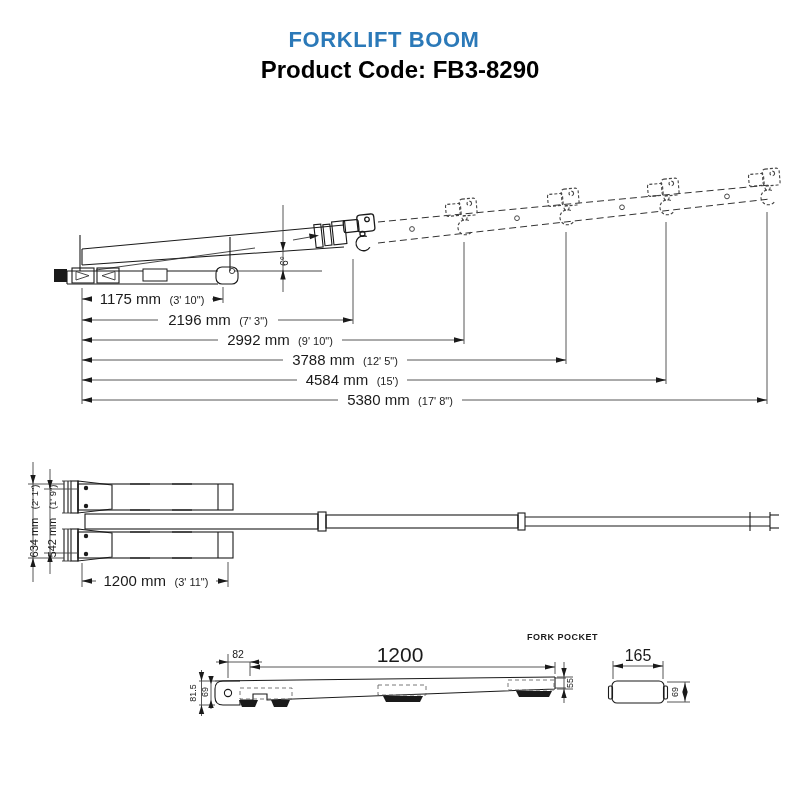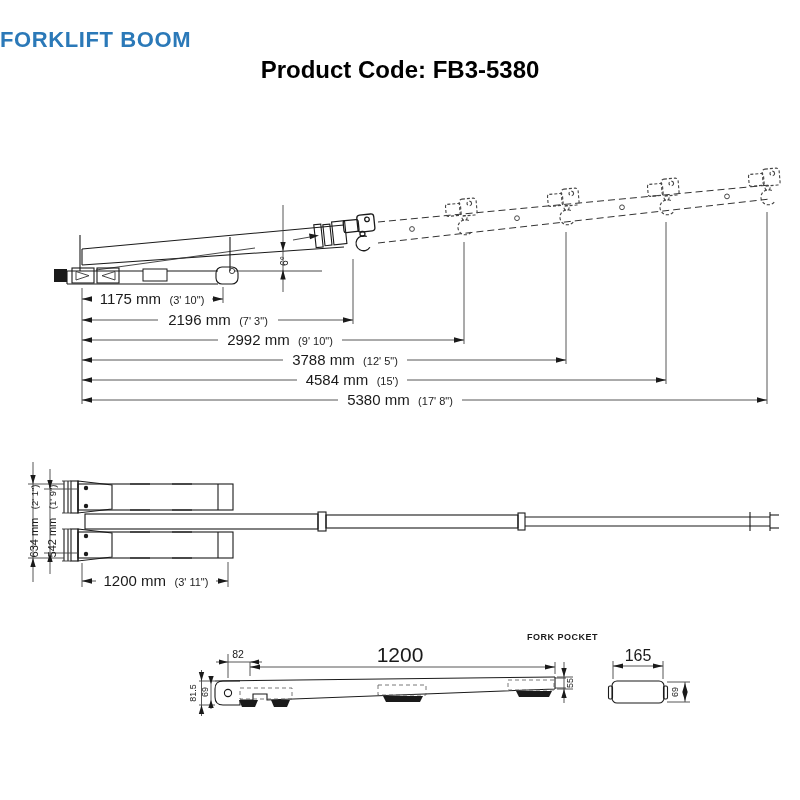--- a/index.html
+++ b/index.html
@@ -1,17 +1,17 @@
 <!DOCTYPE html>
 <html><head>
 <meta charset="utf-8">
 <style>
   html,body{margin:0;padding:0;background:#fff;}
   body{width:800px;height:800px;position:relative;font-family:"Liberation Sans",sans-serif;overflow:hidden;}
-  .hdr-title{position:absolute;top:27px;left:0;width:768px;text-align:left;
+  .hdr-title{position:absolute;top:27px;left:0;width:768px;text-align:center;
     font-size:22px;font-weight:bold;letter-spacing:.6px;color:#2b79b8;}
   .hdr-code{position:absolute;top:56px;left:0;width:800px;text-align:center;
     font-size:24px;font-weight:bold;color:#000;}
   svg{position:absolute;top:0;left:0;}
   svg text{font-family:"Liberation Sans",sans-serif;fill:#1a1a1a;}
   .obj{stroke:#1a1a1a;stroke-width:1.1;fill:none;}
   .objthin{stroke:#333;stroke-width:.9;fill:none;}
   .fillblk{fill:#1a1a1a;stroke:none;}
   .white{fill:#fff;stroke:#1a1a1a;stroke-width:1;}
   .dim{stroke:#444;stroke-width:.9;fill:none;}
@@ -28,21 +28,21 @@
   .dimsm{font-size:10.5px;}
   .dimtiny{font-size:9px;}
   .rotval{font-size:11px;}
   .rotft{font-size:9.5px;}
   .detlabel{font-size:9px;font-weight:600;letter-spacing:.5px;}
 </style>
 </head>
 <body>
 
 <div class="hdr-title">FORKLIFT BOOM</div>
-<div class="hdr-code">Product Code: FB3-5380</div>
+<div class="hdr-code">Product Code: FB3-8290</div>
 
 <svg width="800" height="800" viewBox="0 0 800 800">
   <defs>
     <g id="hookg">
       <rect x="-17" y="-20" width="15" height="12" rx="2"></rect>
       <rect x="-3" y="-24" width="17" height="17" rx="3"></rect>
       <circle cx="7" cy="-19" r="2.3"></circle>
       <circle cx="1" cy="-5" r="2.5"></circle>
       <path d="M5,-2 A7.5,7.5 0 1 0 7,9"></path>
     </g>

